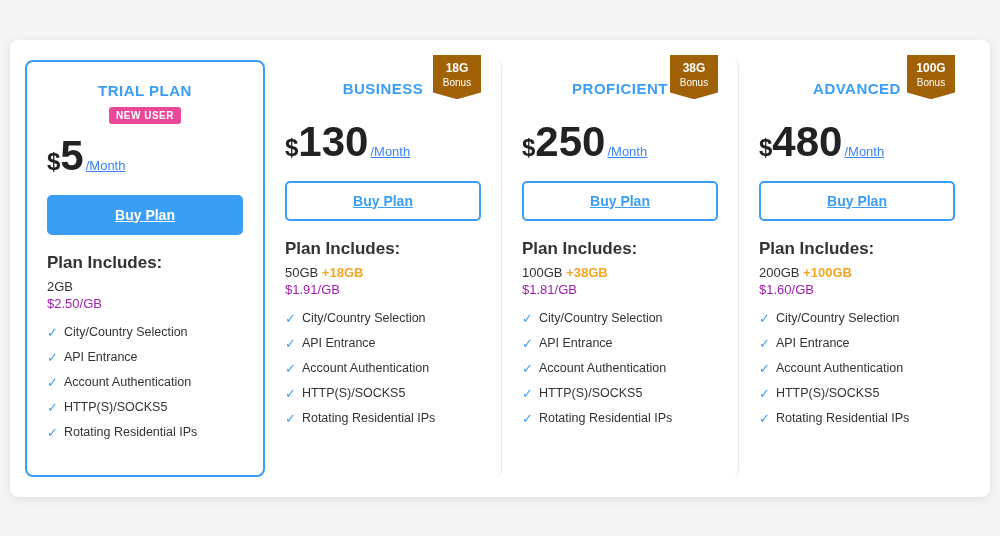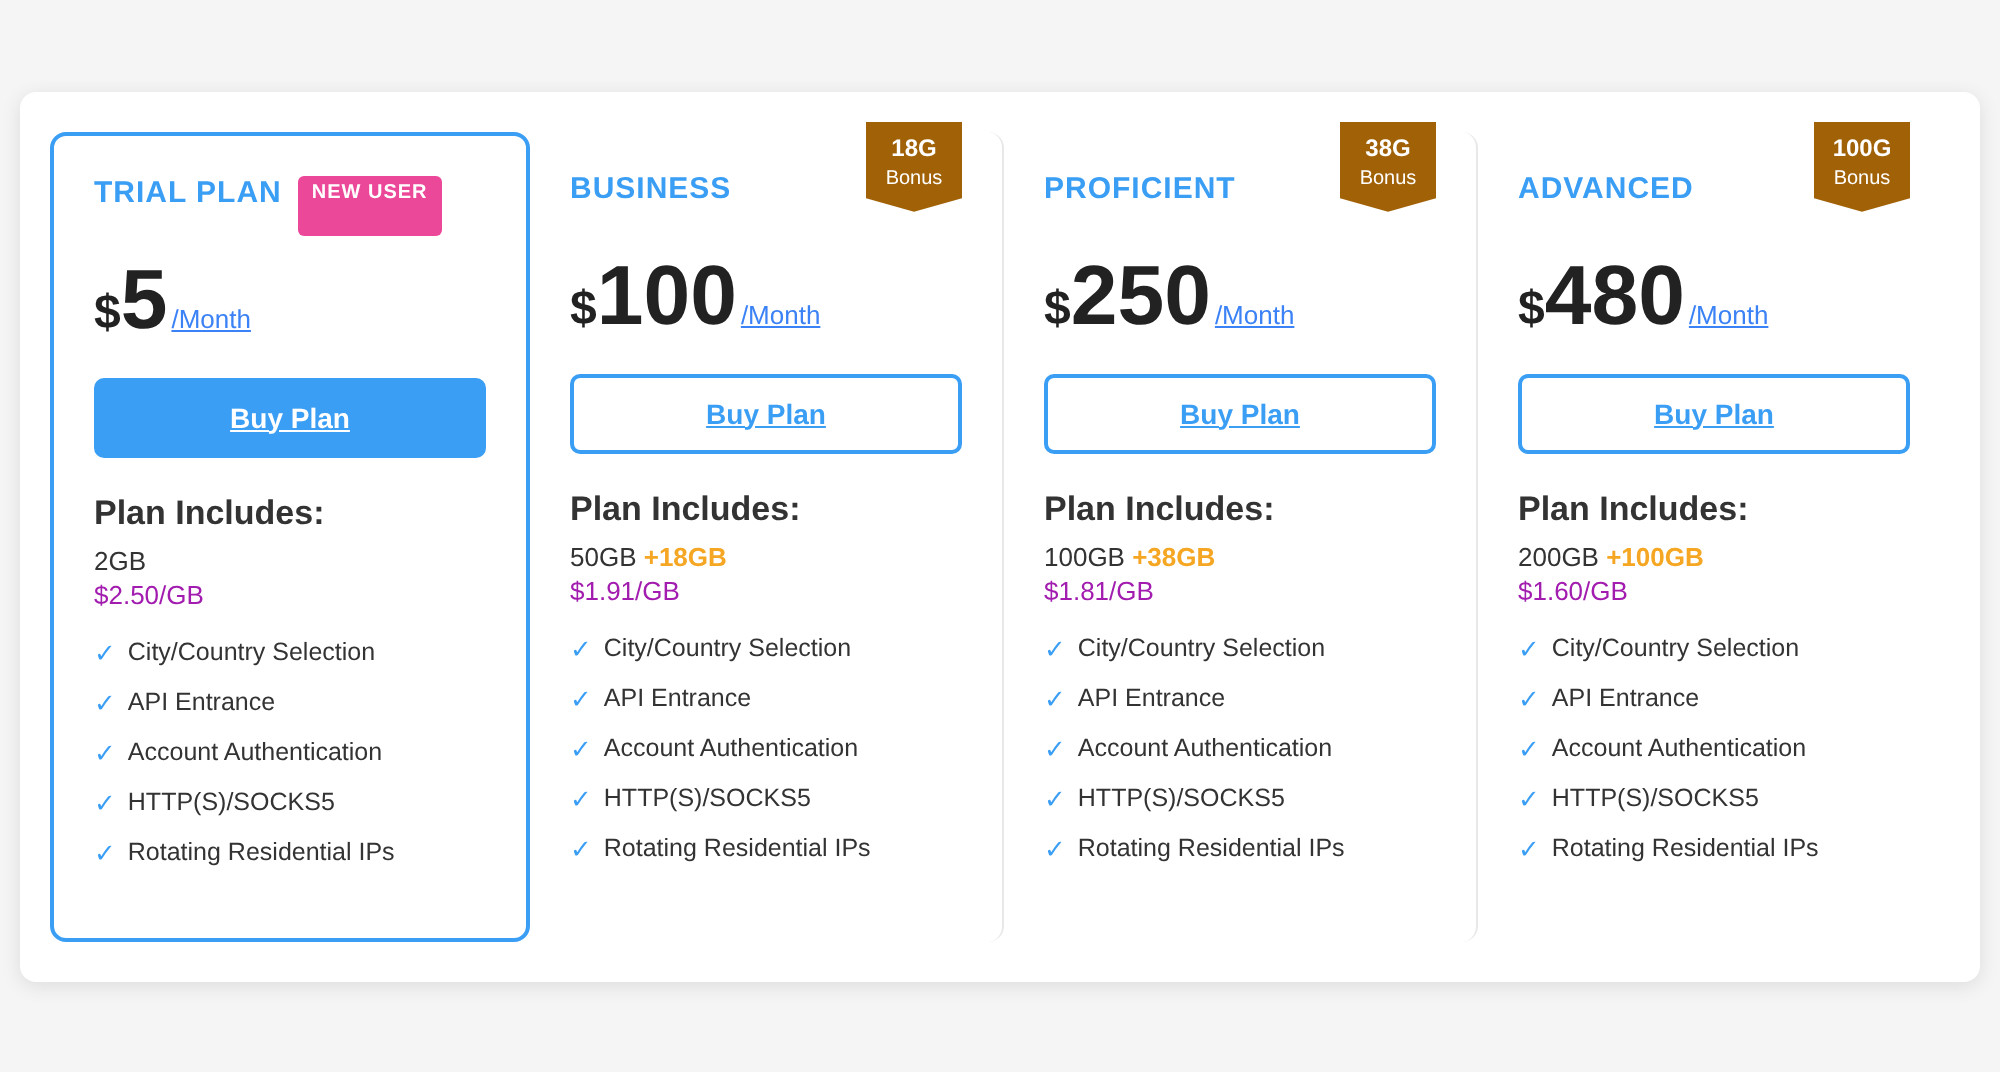--- a/index.html
+++ b/index.html
@@ -52,23 +52,25 @@
       min-width: 48px;
       line-height: 1.2;
     }
     .plan-title {
       font-size: 15px;
       font-weight: bold;
       color: #3b9ef5;
       text-transform: uppercase;
       letter-spacing: 0.5px;
       display: flex;
+      align-items: center;
       gap: 8px;
       margin-bottom: 8px;
       min-height: 30px;
+      flex-direction: column;
     }
     .new-user-badge {
       background: #ec4899;
       color: #fff;
       font-size: 10px;
       font-weight: bold;
       padding: 3px 7px;
       border-radius: 3px;
       white-space: nowrap;
     }
@@ -193,21 +195,21 @@
     </ul>
   </div>
     <div class="plan-card">
     <div class="bonus-badge">18G<br><span style="font-size:10px;font-weight:normal;">Bonus</span></div>
     <div class="plan-title">
       <span>BUSINESS</span>
 
     </div>
     <div class="price-row">
       <span class="price-dollar">$</span>
-      <span class="price-amount">100</span>
+      <span class="price-amount">130</span>
       <span class="price-period">/Month</span>
     </div>
     <button class="buy-btn">Buy Plan</button>
     <div class="plan-includes-label">Plan Includes:</div>
     <div class="data-amount">50GB <span class="bonus-data">+18GB</span></div>
     <div class="price-per-gb">$1.91/GB</div>
     <ul class="features-list">
       <li>
       <span class="check-icon">✓</span>
       <span>City/Country Selection</span>

